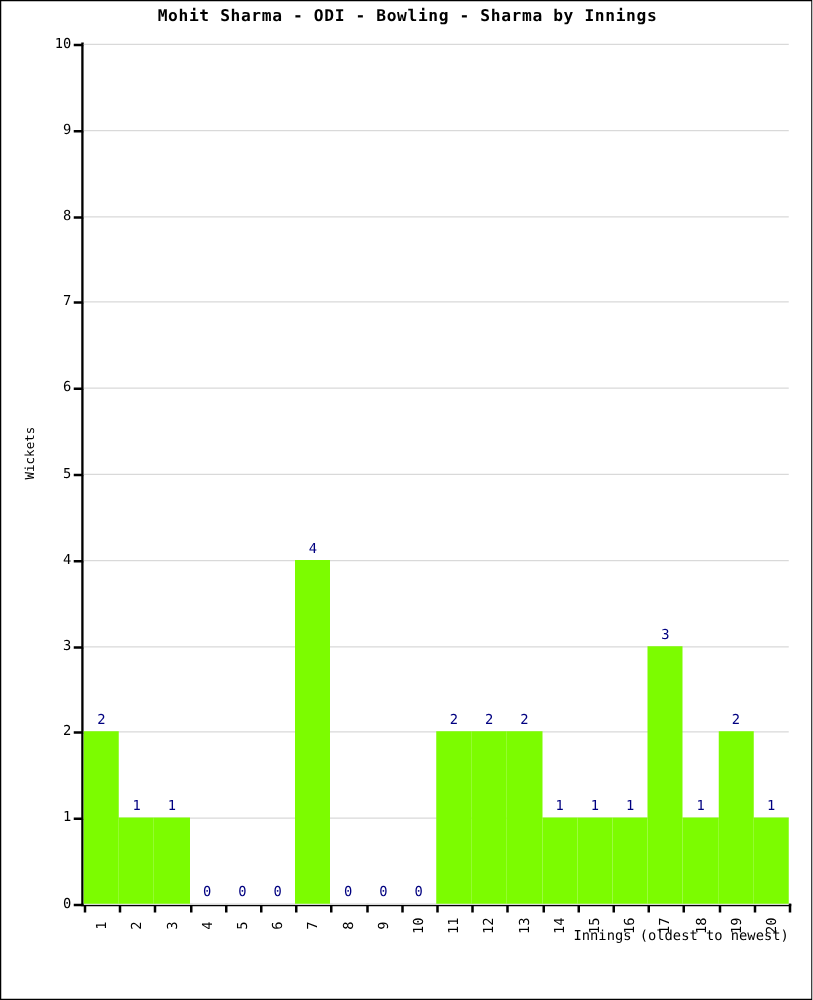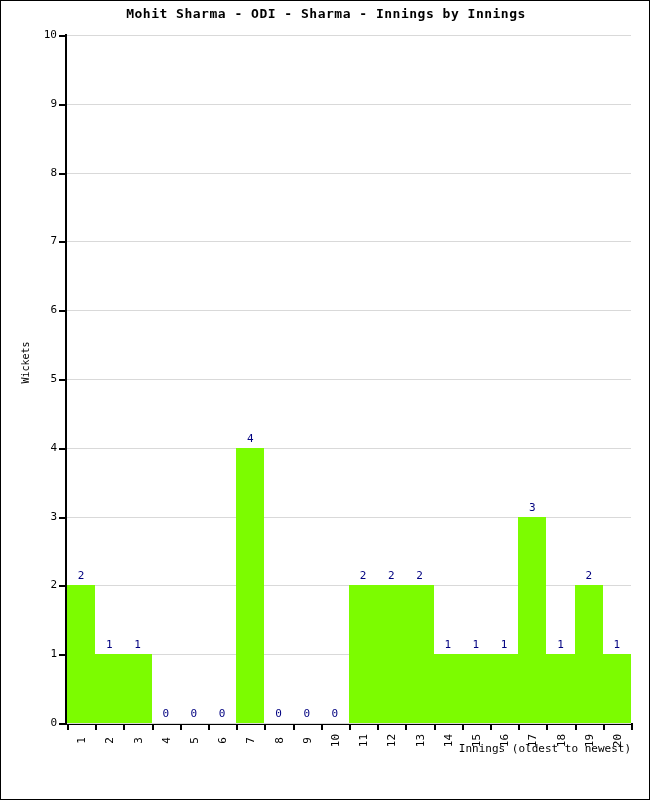--- a/index.html
+++ b/index.html
@@ -143,21 +143,21 @@
     font-size: 11px;
     color: #000000;
     font-family: "DejaVu Sans Mono", monospace;
   }
 </style>
 </head>
 <body>
 
 <div id="chart-root">
 
-  <div id="chart-title">Mohit Sharma - ODI - Sharma - Innings by Innings</div>
+  <div id="chart-title">Mohit Sharma - ODI - Bowling - Sharma by Innings</div>
 
   <div id="axis-y-line"></div>
   <div id="axis-x-line"></div>
 
   <div id="y-ticks-layer">
       <div class="y-tick-mark" style="top: 722px;"></div>
       <div class="y-tick-label" style="top: 715px; left: 0px; width: 56px;">0</div>
       <div class="y-tick-mark" style="top: 653.2px;"></div>
       <div class="y-tick-label" style="top: 646.2px; left: 0px; width: 56px;">1</div>
       <div class="y-tick-mark" style="top: 584.4px;"></div>

